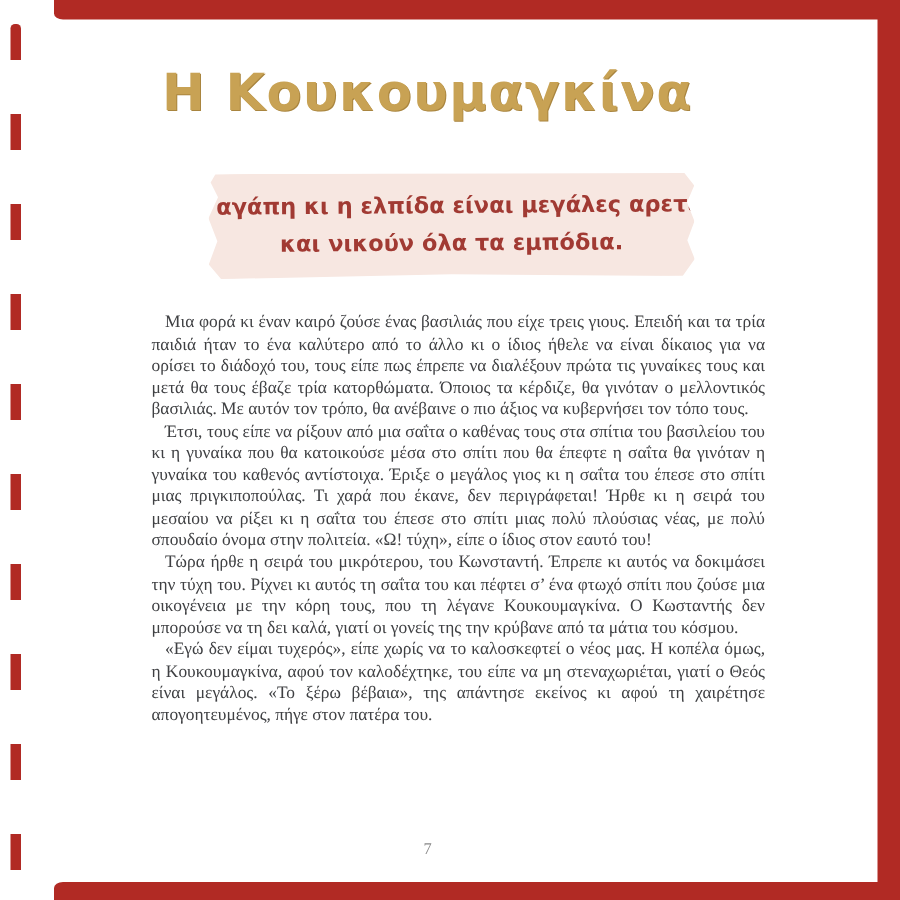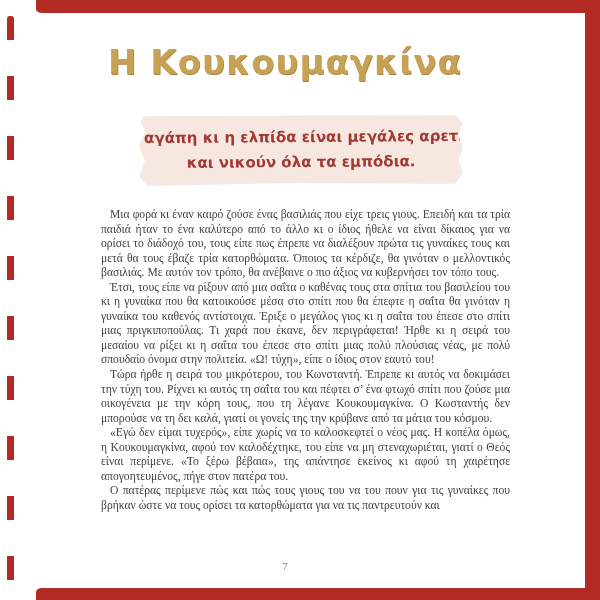--- a/index.html
+++ b/index.html
@@ -132,19 +132,18 @@
 
   <div class="quote-box">
     <div class="quote-line">Η αγάπη κι η ελπίδα είναι μεγάλες αρετές</div>
     <div class="quote-line">και νικούν όλα τα εμπόδια.</div>
   </div>
 
   <div class="story">
     <p>Μια φορά κι έναν καιρό ζούσε ένας βασιλιάς που είχε τρεις γιους. Επειδή και τα τρία παιδιά ήταν το ένα καλύτερο από το άλλο κι ο ίδιος ήθελε να είναι δίκαιος για να ορίσει το διάδοχό του, τους είπε πως έπρεπε να διαλέξουν πρώτα τις γυναίκες τους και μετά θα τους έβαζε τρία κατορθώματα. Όποιος τα κέρδιζε, θα γινόταν ο μελλοντικός βασιλιάς. Με αυτόν τον τρόπο, θα ανέβαινε ο πιο άξιος να κυβερνήσει τον τόπο τους.</p>
     <p>Έτσι, τους είπε να ρίξουν από μια σαΐτα ο καθένας τους στα σπίτια του βασιλείου του κι η γυναίκα που θα κατοικούσε μέσα στο σπίτι που θα έπεφτε η σαΐτα θα γινόταν η γυναίκα του καθενός αντίστοιχα. Έριξε ο μεγάλος γιος κι η σαΐτα του έπεσε στο σπίτι μιας πριγκιποπούλας. Τι χαρά που έκανε, δεν περιγράφεται! Ήρθε κι η σειρά του μεσαίου να ρίξει κι η σαΐτα του έπεσε στο σπίτι μιας πολύ πλούσιας νέας, με πολύ σπουδαίο όνομα στην πολιτεία. «Ω! τύχη», είπε ο ίδιος στον εαυτό του!</p>
     <p>Τώρα ήρθε η σειρά του μικρότερου, του Κωνσταντή. Έπρεπε κι αυτός να δοκιμάσει την τύχη του. Ρίχνει κι αυτός τη σαΐτα του και πέφτει σ’ ένα φτωχό σπίτι που ζούσε μια οικογένεια με την κόρη τους, που τη λέγανε Κουκουμαγκίνα. Ο Κωσταντής δεν μπορούσε να τη δει καλά, γιατί οι γονείς της την κρύβανε από τα μάτια του κόσμου.</p>
-    <p>«Εγώ δεν είμαι τυχερός», είπε χωρίς να το καλοσκεφτεί ο νέος μας. Η κοπέλα όμως, η Κουκουμαγκίνα, αφού τον καλοδέχτηκε, του είπε να μη στεναχωριέται, γιατί ο Θεός είναι περίμενε. «Το ξέρω βέβαια», της απάντησε εκείνος κι αφού τη χαιρέτησε απογοητευμένος, πήγε στον πατέρα του.</p>
-    <p>Ο πατέρας περίμενε πώς και πώς τους γιους του να του πουν για τις γυναίκες που βρήκαν ώστε να τους ορίσει τα κατορθώματα για να τις παντρευτούν και</p>
+    <p>«Εγώ δεν είμαι τυχερός», είπε χωρίς να το καλοσκεφτεί ο νέος μας. Η κοπέλα όμως, η Κουκουμαγκίνα, αφού τον καλοδέχτηκε, του είπε να μη στεναχωριέται, γιατί ο Θεός είναι μεγάλος. «Το ξέρω βέβαια», της απάντησε εκείνος κι αφού τη χαιρέτησε απογοητευμένος, πήγε στον πατέρα του.</p>
   </div>
 
   <div class="page-number">7</div>
 
 </div>
 
 </body></html>

